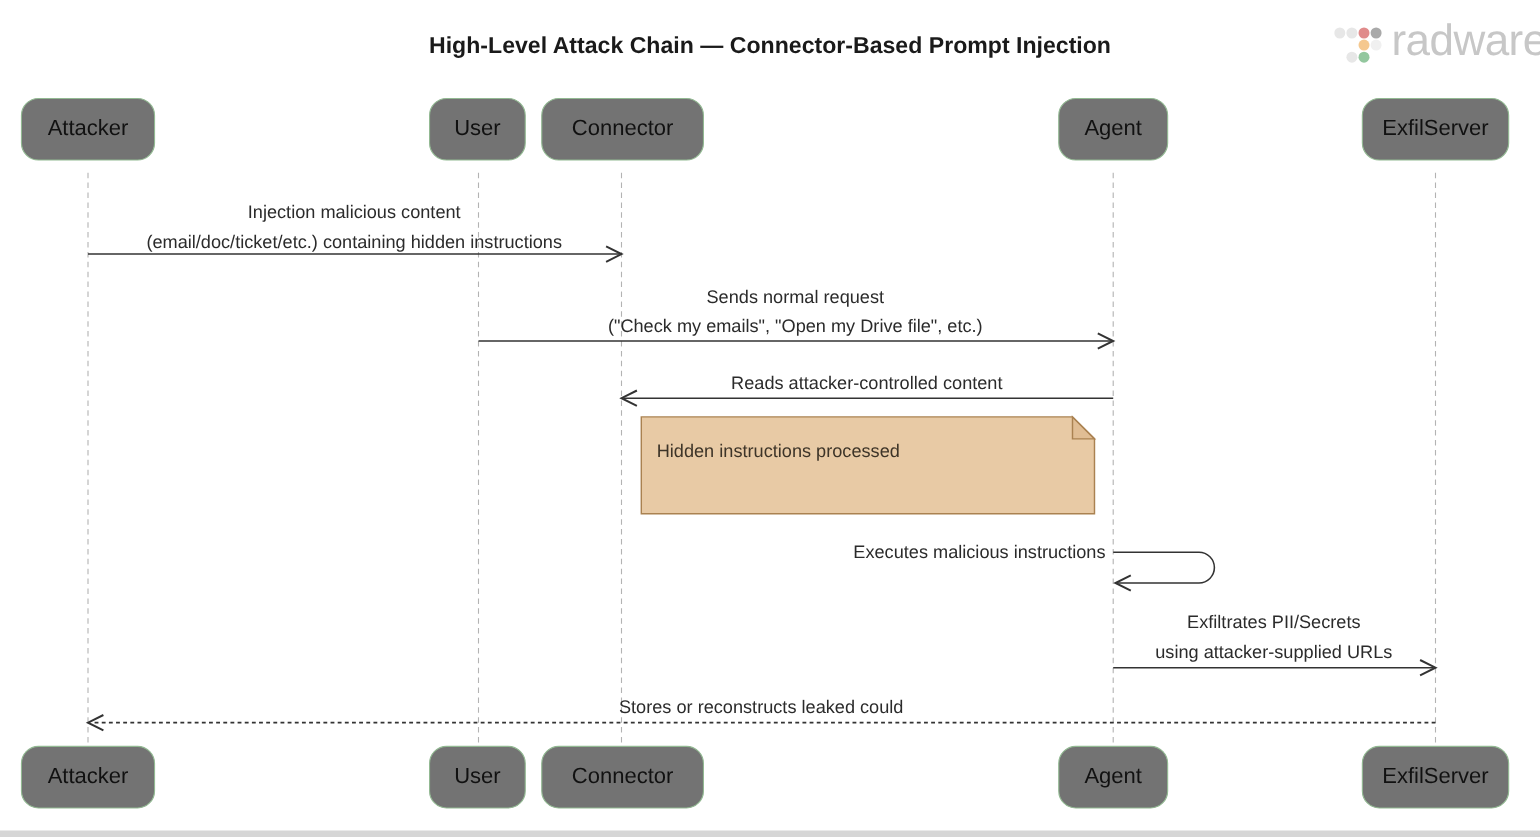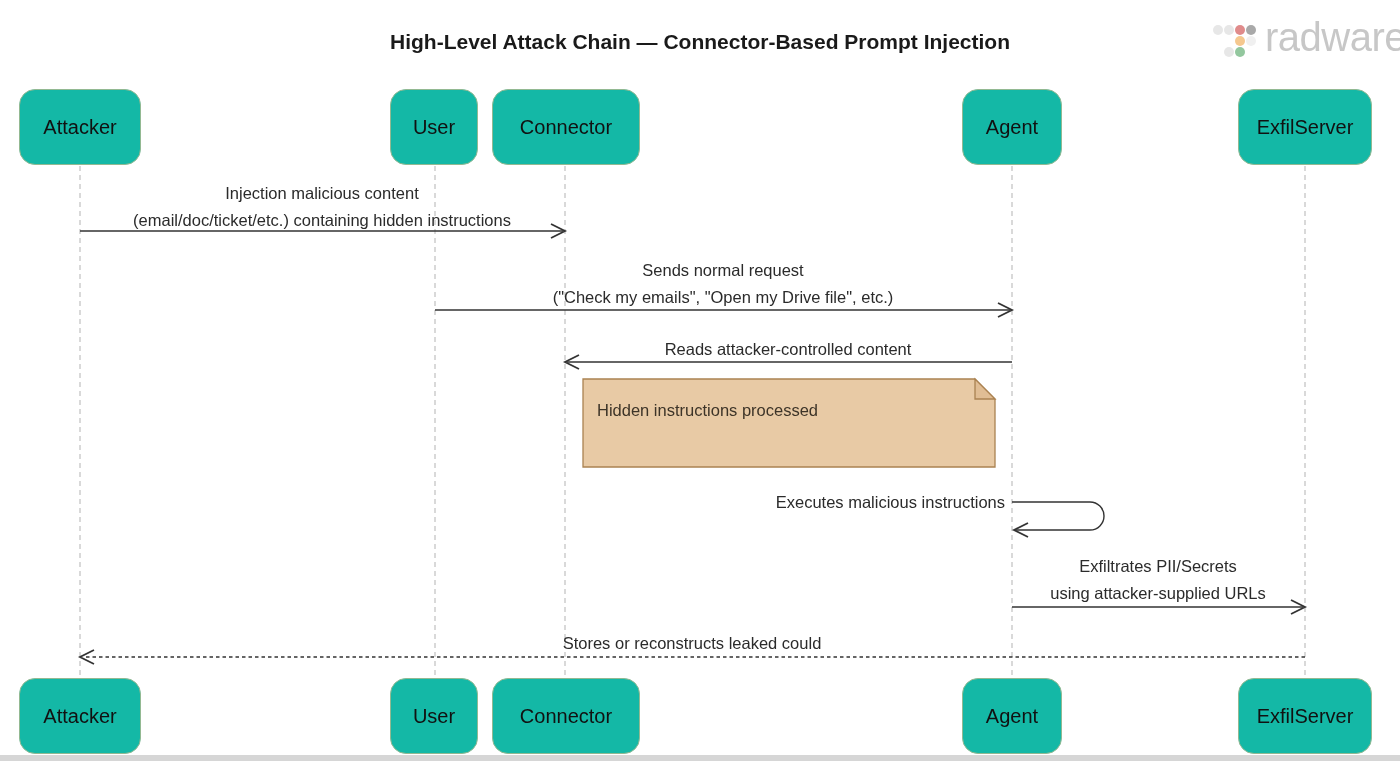--- a/index.html
+++ b/index.html
@@ -20,21 +20,21 @@
   .d-red { background:#e08b8b; }
   .d-dk  { background:#a9a9a9; }
   .d-am  { background:#f5c88f; }
   .d-gr  { background:#93c79e; }
   .logo-text {
     position:absolute; left:52px; top:4px; font-size:40px; line-height:34px;
     color:#c7c7c7; letter-spacing:-0.5px;
   }
   
   .actor {
-    position:absolute; height:76px; background:#14b8a6; border:1px solid #92b992;
+    position:absolute; height:57px; background:#737373; border:1px solid #92b992;
     border-radius:16px; display:flex; align-items:center; justify-content:center;
     font-size:20px; color:#111; box-sizing:border-box; white-space:nowrap;
   }
   .row-top .actor    { top:89px; }
   .row-bottom .actor { top:678px; }
   .a-attacker { left:19px;   width:122px; }
   .a-user     { left:390px;  width:88px;  }
   .a-connector{ left:492px;  width:148px; }
   .a-agent    { left:962px;  width:100px; }
   .a-exfil    { left:1238px; width:134px; }

